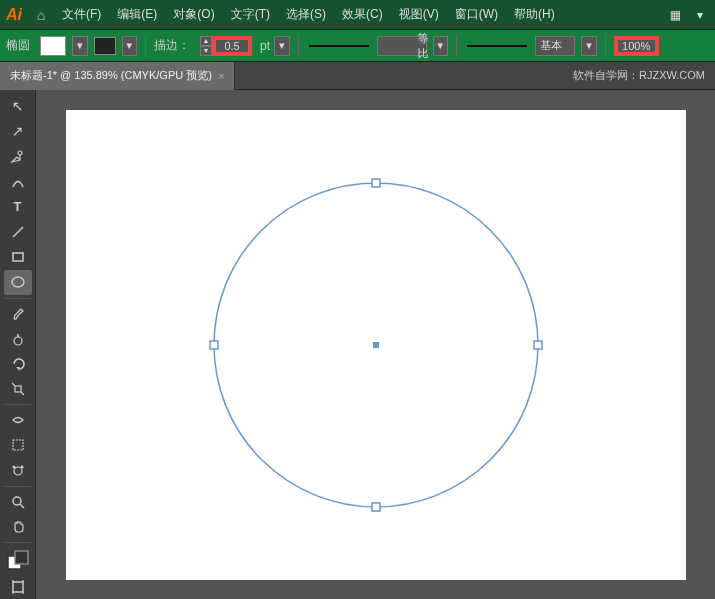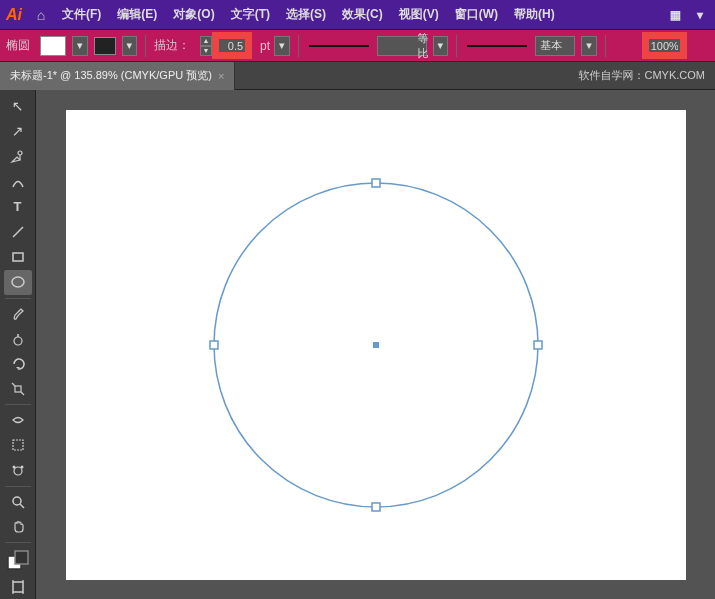--- a/index.html
+++ b/index.html
@@ -1,21 +1,21 @@
 <!DOCTYPE html>
 <html><head>
   <meta charset="utf-8">
   <style>
     * { margin: 0; padding: 0; box-sizing: border-box; }
     body { width: 715px; height: 599px; overflow: hidden; background: #535353; font-family: Arial, sans-serif; font-size: 12px; color: #fff; }
 
     
     #menubar {
       height: 30px;
-      background: #4c1d95;
+      background: #14532d;
       display: flex;
       align-items: center;
       padding: 0 6px;
       gap: 4px;
       border-bottom: 1px solid #1a1a1a;
     }
     .ai-logo {
       font-weight: bold;
       font-size: 16px;
       color: #ff6600;
@@ -27,28 +27,27 @@
       display: flex; align-items: center; justify-content: center;
       color: #ccc; font-size: 14px;
       cursor: pointer;
     }
     .menu-item {
       padding: 2px 6px;
       cursor: pointer;
       color: #ddd;
       font-size: 12px;
       white-space: nowrap;
-      font-weight: bold;
     }
     .menu-spacer { flex: 1; }
 
     
     #toolbar {
       height: 32px;
-      background: #be185d;
+      background: #15803d;
       display: flex;
       align-items: center;
       padding: 0 6px;
       gap: 6px;
       border-bottom: 1px solid #222;
     }
     .toolbar-label {
       color: #ccc;
       font-size: 12px;
       margin-right: 4px;
@@ -72,26 +71,26 @@
       border: 1px solid #777;
       color: #ddd;
       font-size: 11px;
       padding: 1px 4px;
       cursor: pointer;
       display: flex; align-items: center; gap: 2px;
       height: 20px;
     }
     .toolbar-input {
       background: #555;
-      border: 7px solid #ef4444;
+      border: 4px solid #ef4444;
       color: #ddd;
       font-size: 11px;
       width: 40px;
-      height: 27px;
-      text-align: right;
+      height: 20px;
+      text-align: center;
       padding: 0 2px;
     }
     .toolbar-sep {
       width: 1px; height: 22px;
       background: #666;
       margin: 0 2px;
     }
     .line-sample {
       width: 60px; height: 2px;
       background: #111;
@@ -232,29 +231,29 @@
   </div>
   <div class="toolbar-sep"></div>
   <div class="line-sample"></div>
   <button class="dropdown-btn" style="width:50px;padding-left:40px;">等比</button>
   <button class="dropdown-btn">▾</button>
   <div class="toolbar-sep"></div>
   <div class="line-sample"></div>
   <button class="dropdown-btn" style="width:40px;font-family:Liberation Serif, serif;">基本</button>
   <button class="dropdown-btn">▾</button>
   <div class="toolbar-sep"></div>
-  <input class="toolbar-input" value="100%" style="width: 45px; margin-left: 28px;">
+  <input class="toolbar-input" value="100%" style="width: 45px;">
 </div>
 
 <div id="tabbar">
   <div class="tab active">
     <span>未标题-1* @ 135.89% (CMYK/GPU 预览)</span>
     <span class="tab-close">×</span>
   </div>
-  <div class="tab-right-info">软件自学网：CMYK.COM</div>
+  <div class="tab-right-info">软件自学网：RJZXW.COM</div>
 </div>
 
 <div id="main">
 
   <div id="toolbox">
 
     <div class="tool-btn" title="Selection">↖</div>
 
     <div class="tool-btn" title="Direct Selection" style="transform:rotate(0deg);">↗</div>
 

